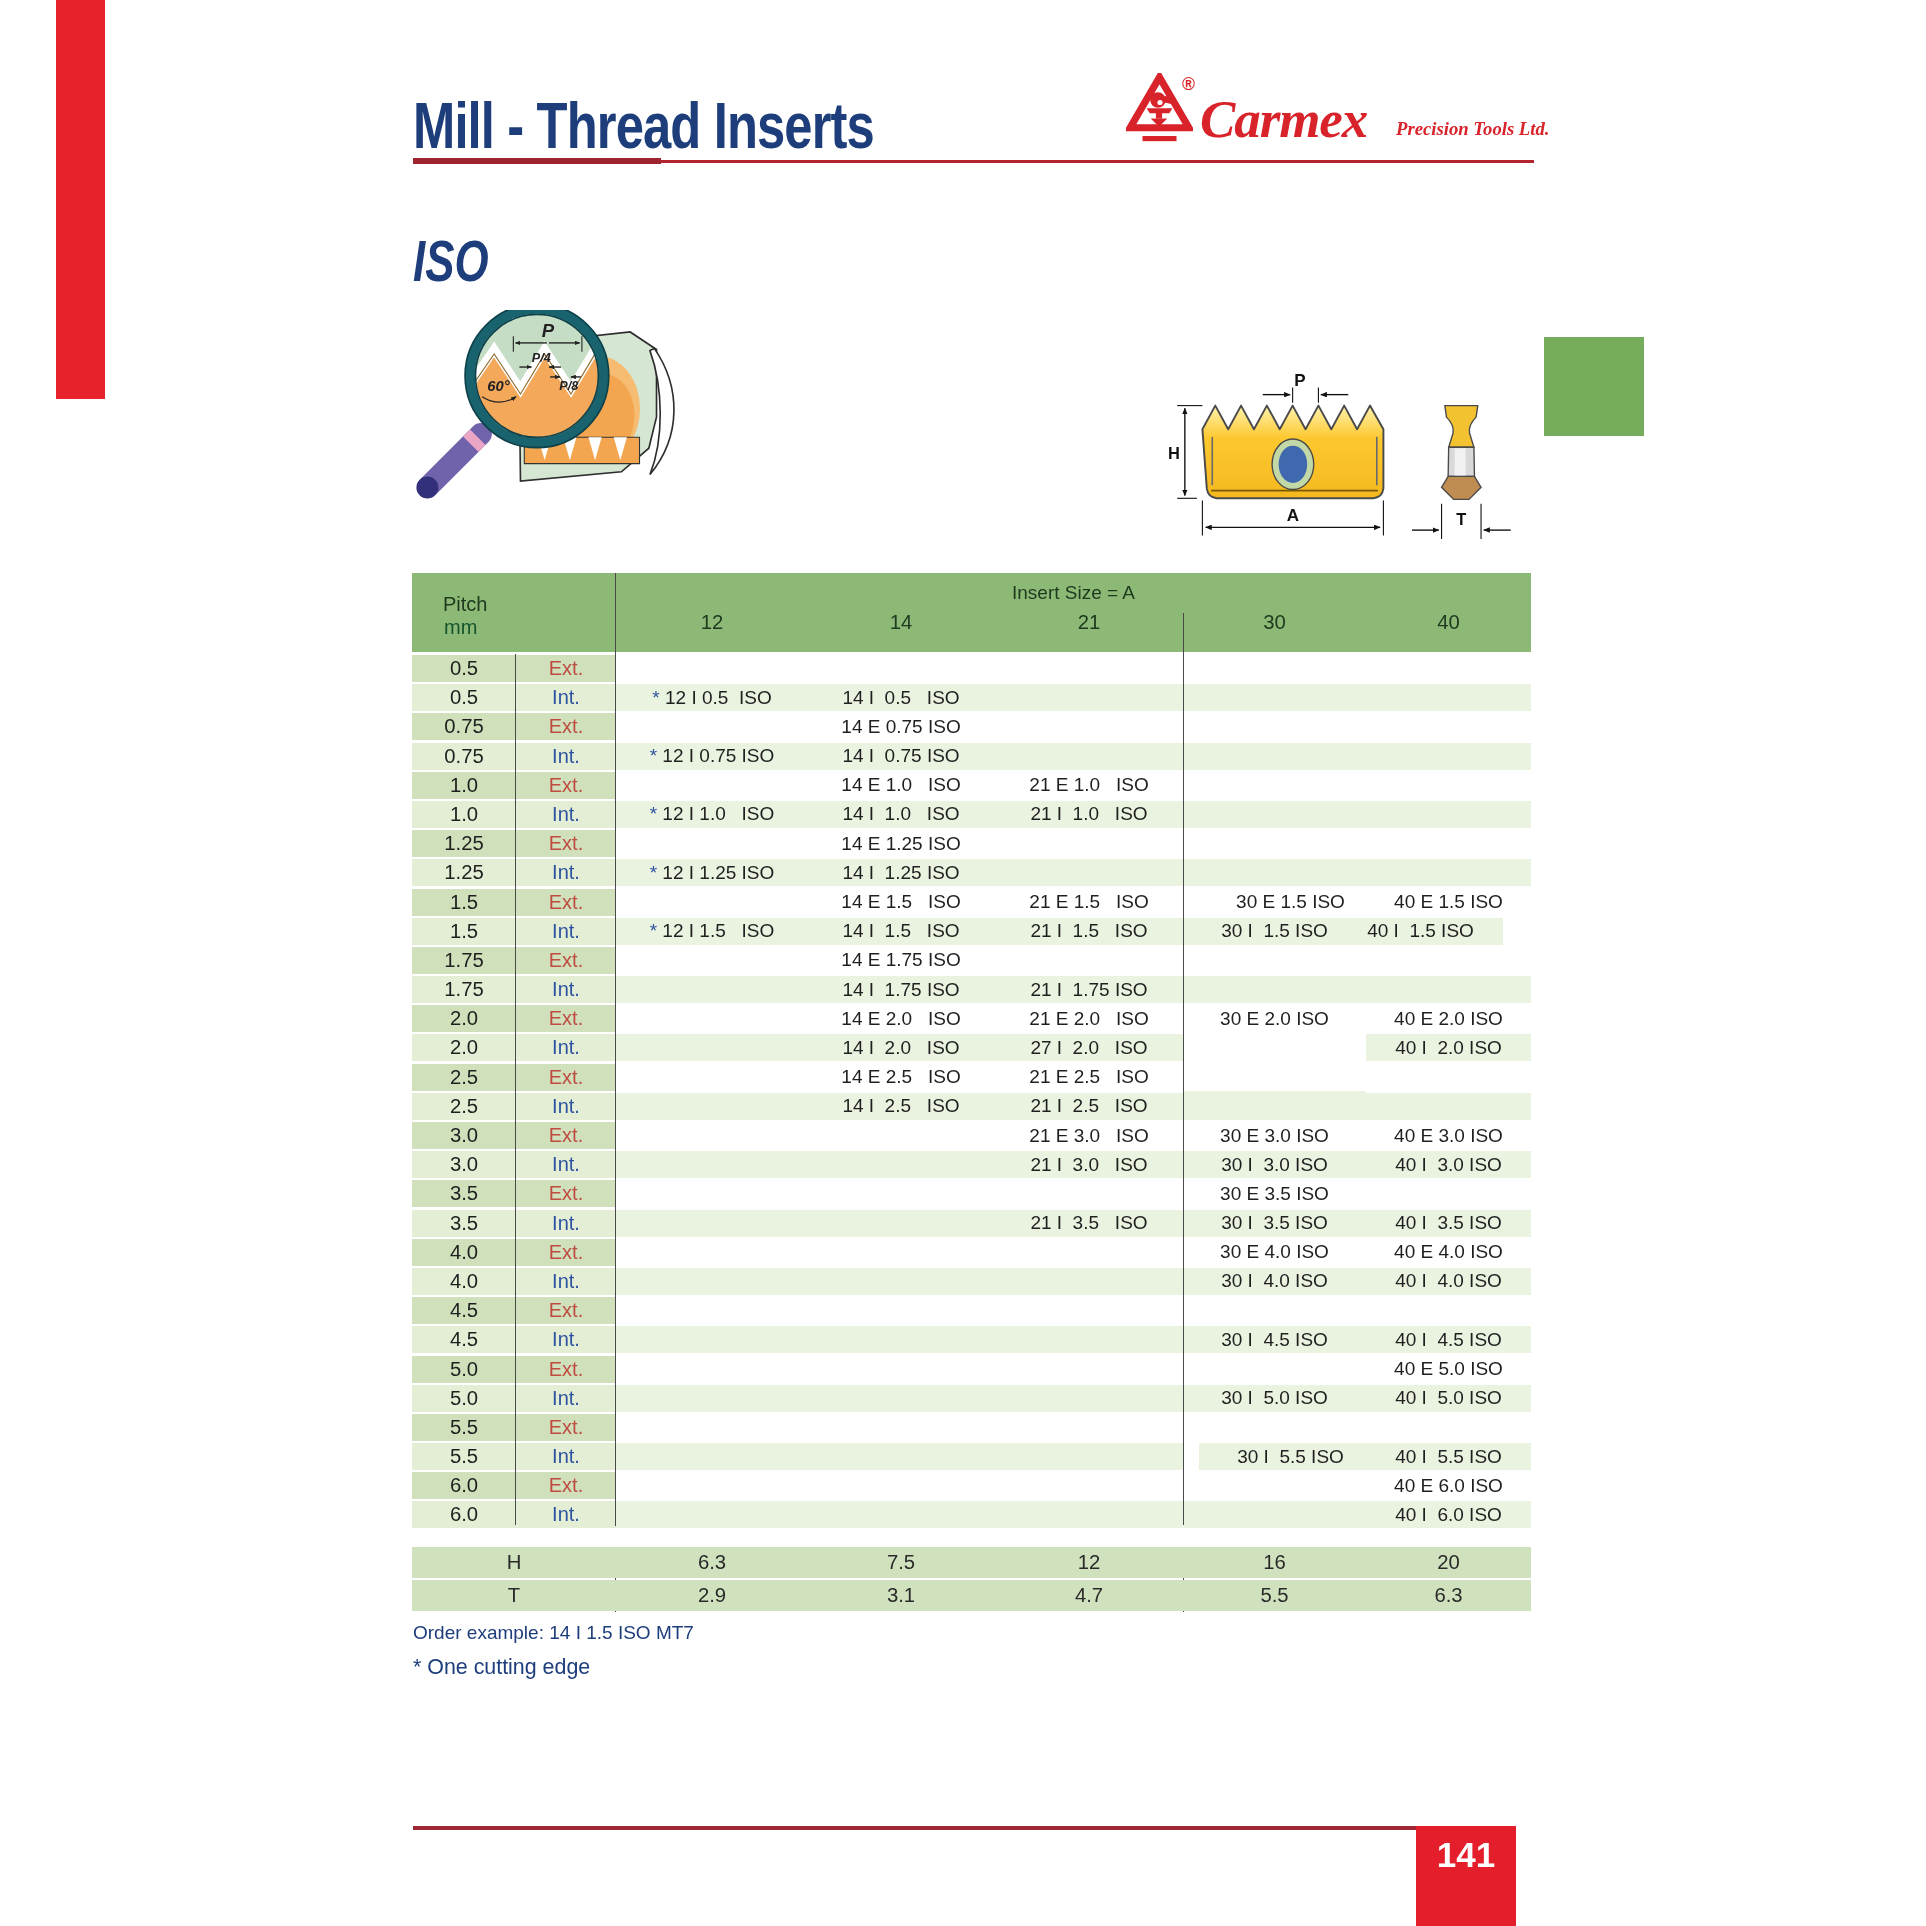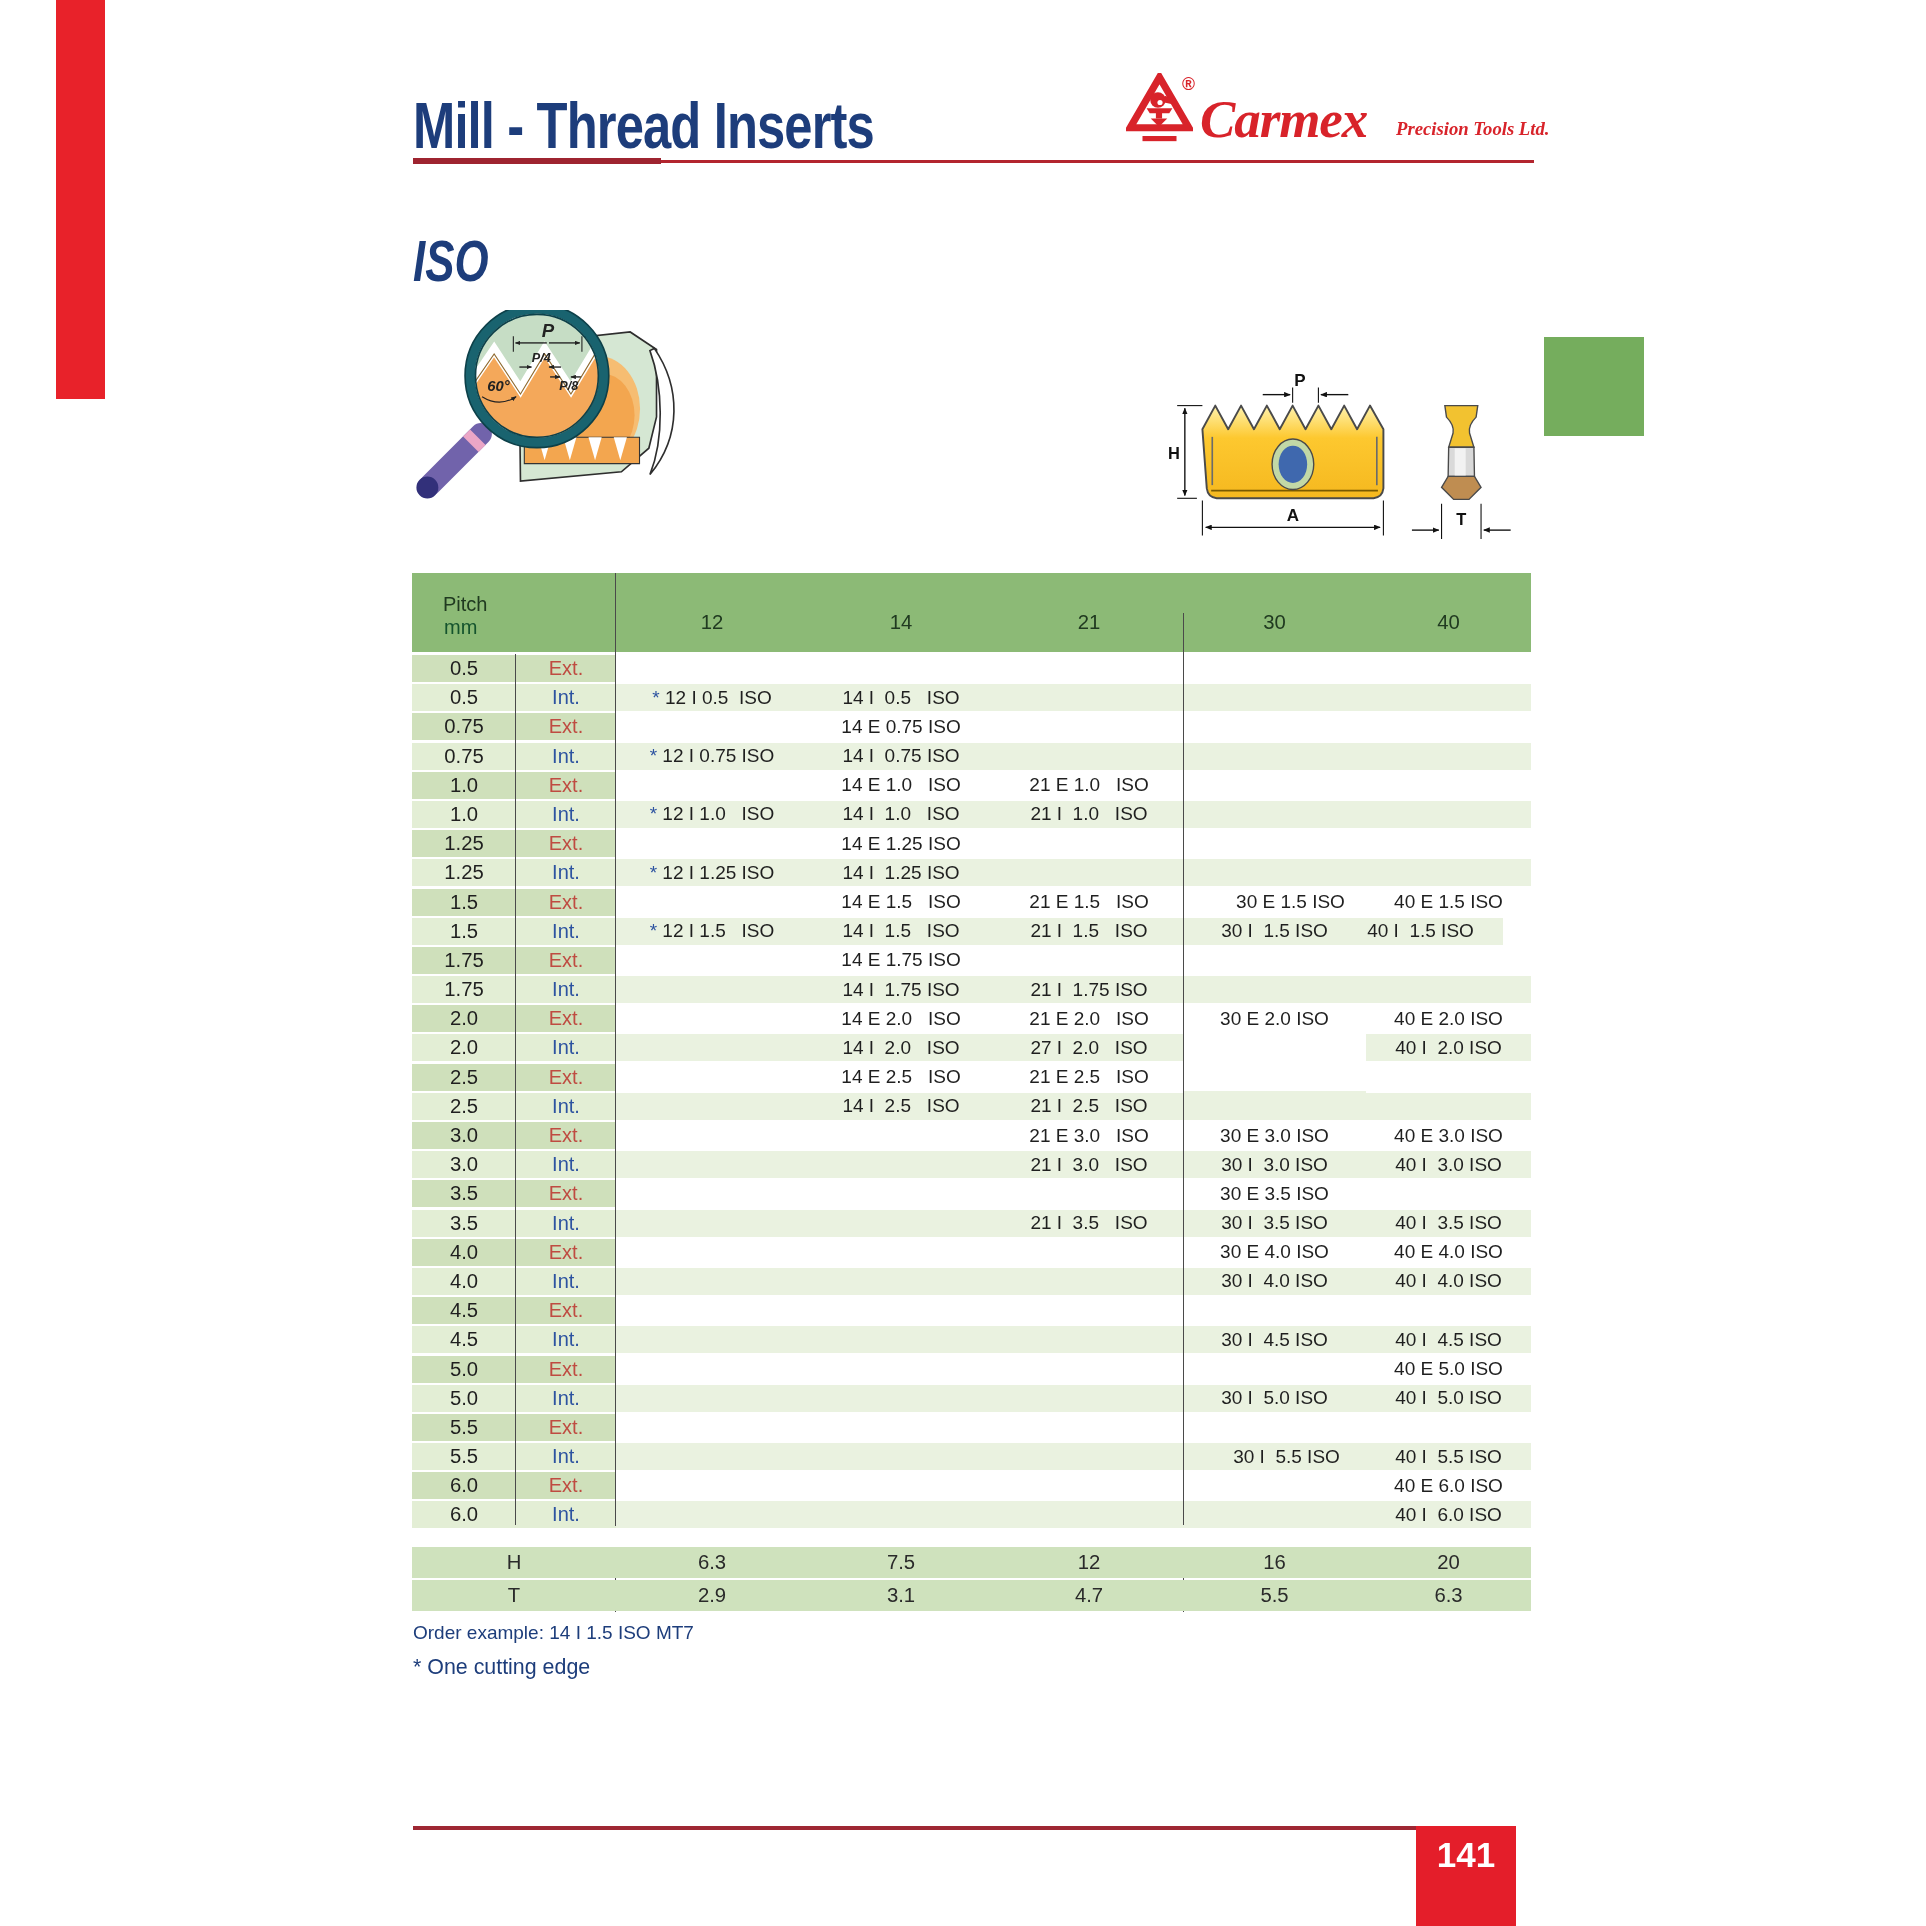--- a/index.html
+++ b/index.html
@@ -191,20 +191,21 @@
     <line x1="452" y1="306" x2="501" y2="306" stroke="#111" stroke-width="2.5" marker-end="url(#ah)"></line>
     <line x1="632" y1="306" x2="583" y2="306" stroke="#111" stroke-width="2.5" marker-end="url(#ah)"></line>
   </svg>
 
   <div class="abs green-square"></div>
 
   <div class="abs tbl">
     <div class="tbl-header">
       <div class="pitch-label">Pitch</div>
       <div class="pitch-unit">mm</div>
+      <div class="group-label">Insert Size = A</div>
       <div id="col-nums">
           <div class="col-num" style="left: 204px; width: 192px;">12</div>
           <div class="col-num" style="left: 395px; width: 188px;">14</div>
           <div class="col-num" style="left: 583px; width: 188px;">21</div>
           <div class="col-num" style="left: 771px; width: 183px;">30</div>
           <div class="col-num" style="left: 954px; width: 165px;">40</div>
         </div>
     </div>
     <div class="rows" id="rows">
         <div class="row ext">
@@ -449,21 +450,21 @@
           <div class="cell data" style="left: 583px; width: 188px;"></div>
           <div class="cell data" style="left: 771px; width: 183px;"></div>
           <div class="cell data" style="left: 954px; width: 165px;"></div>
         </div>
         <div class="row int">
           <div class="cell pitch">5.5</div>
           <div class="cell type type-int">Int.</div>
           <div class="cell data" style="left: 204px; width: 192px;"></div>
           <div class="cell data" style="left: 395px; width: 188px;"></div>
           <div class="cell data" style="left: 583px; width: 188px;"></div>
-          <div class="cell data" style="left: 771px; width: 183px; padding-left: 12px;">30 I  5.5 ISO</div>
+          <div class="cell data" style="left: 787px; width: 183px;">30 I  5.5 ISO</div>
           <div class="cell data" style="left: 954px; width: 165px;">40 I  5.5 ISO</div>
         </div>
         <div class="row ext">
           <div class="cell pitch">6.0</div>
           <div class="cell type type-ext">Ext.</div>
           <div class="cell data" style="left: 204px; width: 192px;"></div>
           <div class="cell data" style="left: 395px; width: 188px;"></div>
           <div class="cell data" style="left: 583px; width: 188px;"></div>
           <div class="cell data" style="left: 771px; width: 183px;"></div>
           <div class="cell data" style="left: 954px; width: 165px;">40 E 6.0 ISO</div>

